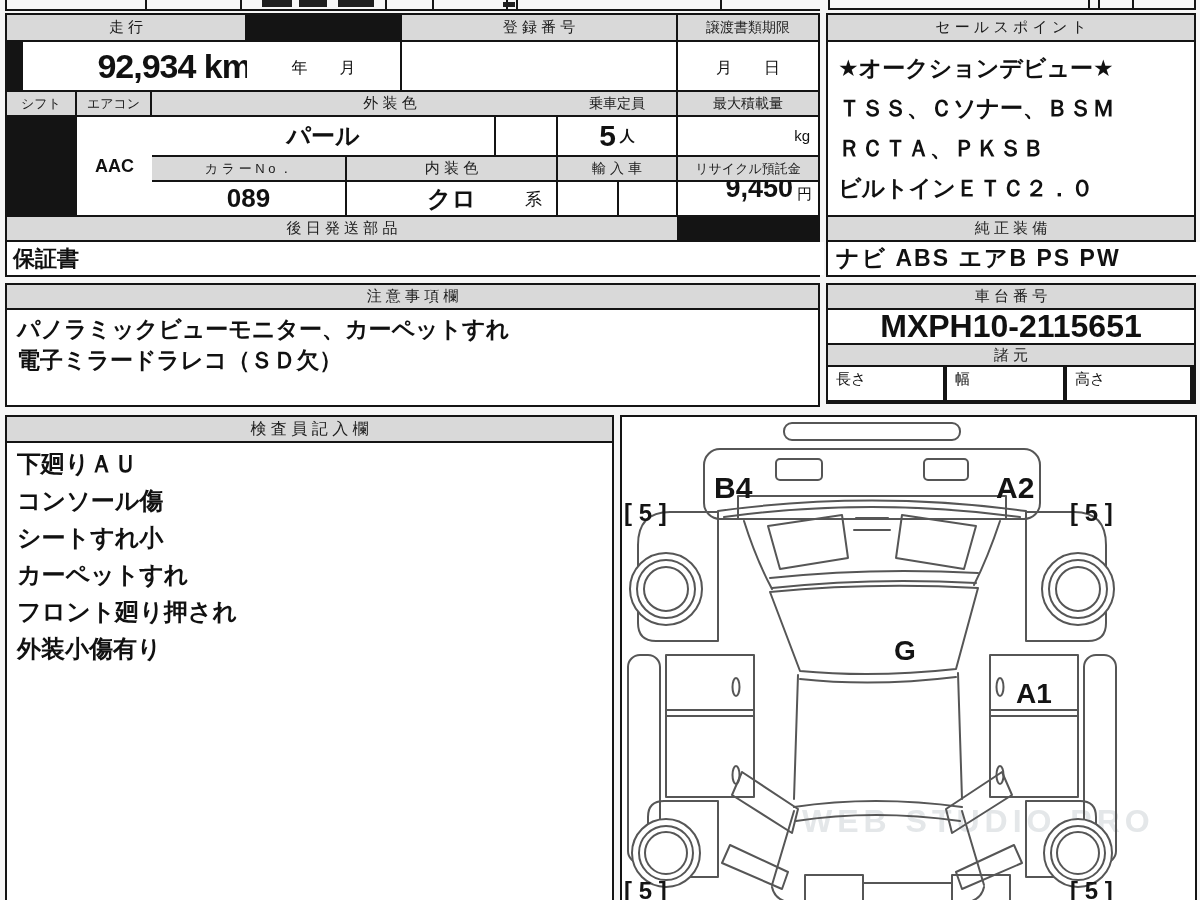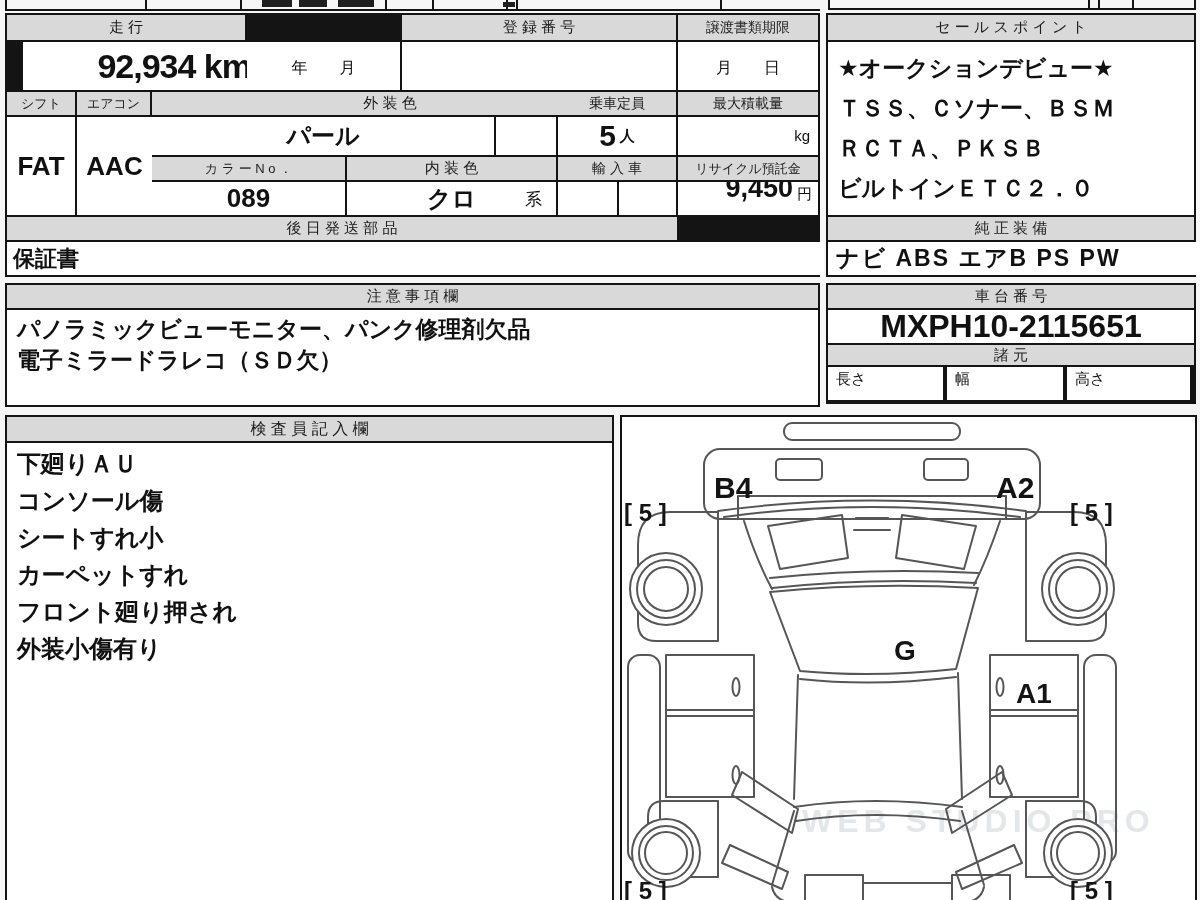--- a/index.html
+++ b/index.html
@@ -61,22 +61,21 @@
     <div class="cell bot" style="left:242px;top:29px;width:153px;height:48px;font-size:16px;">年　　月</div>
     <div class="cell" style="left:397px;top:29px;width:274px;height:48px;"></div>
     <div class="cell bot" style="left:673px;top:29px;width:140px;height:48px;font-size:16px;">月　　日</div>
 
     <div class="cell hdr hdr13" style="left:2px;top:79px;width:68px;height:23px;">シフト</div>
     <div class="cell hdr hdr13" style="left:72px;top:79px;width:73px;height:23px;">エアコン</div>
     <div class="cell hdr" style="left:147px;top:79px;width:404px;height:23px;padding-left:36px;">外 装 色</div>
     <div class="cell hdr hdr14" style="left:553px;top:79px;width:118px;height:23px;">乗車定員</div>
     <div class="cell hdr hdr14" style="left:673px;top:79px;width:140px;height:23px;">最大積載量</div>
 
-    <div class="cell val" style="left:2px;top:104px;width:68px;height:98px;font-size:26px;">FAT</div>
-    <div class="cell val" style="left:72px;top:104px;width:75px;height:98px;font-size:26px;">AAC</div>
+    <div class="cell val" style="left:72px;top:104px;width:75px;height:98px;font-size:18px;">AAC</div>
     <div class="cell val" style="left:147px;top:104px;width:342px;height:38px;font-size:24px;">パール</div>
     <div class="cell" style="left:491px;top:104px;width:60px;height:38px;"></div>
     <div class="cell" style="left:553px;top:104px;width:118px;height:38px;">
       <span style="font-size:30px;font-weight:700;">5</span>
       <span class="unit">人</span>
     </div>
     <div class="cell bot right" style="left:673px;top:104px;width:140px;height:38px;font-size:15px;padding-right:8px;">kg</div>
 
     <div class="cell hdr hdr13" style="left:147px;top:144px;width:193px;height:23px;">カ ラ ー N o ．</div>
     <div class="cell hdr" style="left:342px;top:144px;width:209px;height:23px;">内 装 色</div>
@@ -95,21 +94,21 @@
       <span class="unit" style="font-weight:400;">円</span>
     </div>
 
     <div class="cell hdr" style="left:2px;top:204px;width:670px;height:23px;">後 日 発 送 部 品</div>
     <div class="cell val left" style="left:2px;top:229px;width:811px;height:33px;font-size:22px;padding-left:6px;">保証書</div>
   </div>
 
   <div class="box" style="left:5px;top:283px;width:815px;height:124px;">
     <div class="cell hdr" style="left:2px;top:2px;width:811px;height:23px;">注 意 事 項 欄</div>
     <div class="cell lines" style="left:2px;top:27px;width:811px;height:95px;font-size:23px;line-height:31px;">
-      <div>パノラミックビューモニター、パンク修理剤欠品</div>
+      <div>パノラミックビューモニター、カーペットすれ</div>
       <div>電子ミラードラレコ（ＳＤ欠）</div>
     </div>
   </div>
 
   <div class="box" style="left:826px;top:13px;width:370px;height:264px;">
     <div class="cell hdr" style="left:2px;top:2px;width:366px;height:25px;">セ ー ル ス ポ イ ン ト</div>
     <div class="cell lines" style="left:2px;top:29px;width:366px;height:173px;font-size:23px;line-height:40px;padding-top:6px;">
       <div>★オークションデビュー★</div>
       <div>ＴＳＳ、Ｃソナー、ＢＳＭ</div>
       <div>ＲＣＴＡ、ＰＫＳＢ</div>

